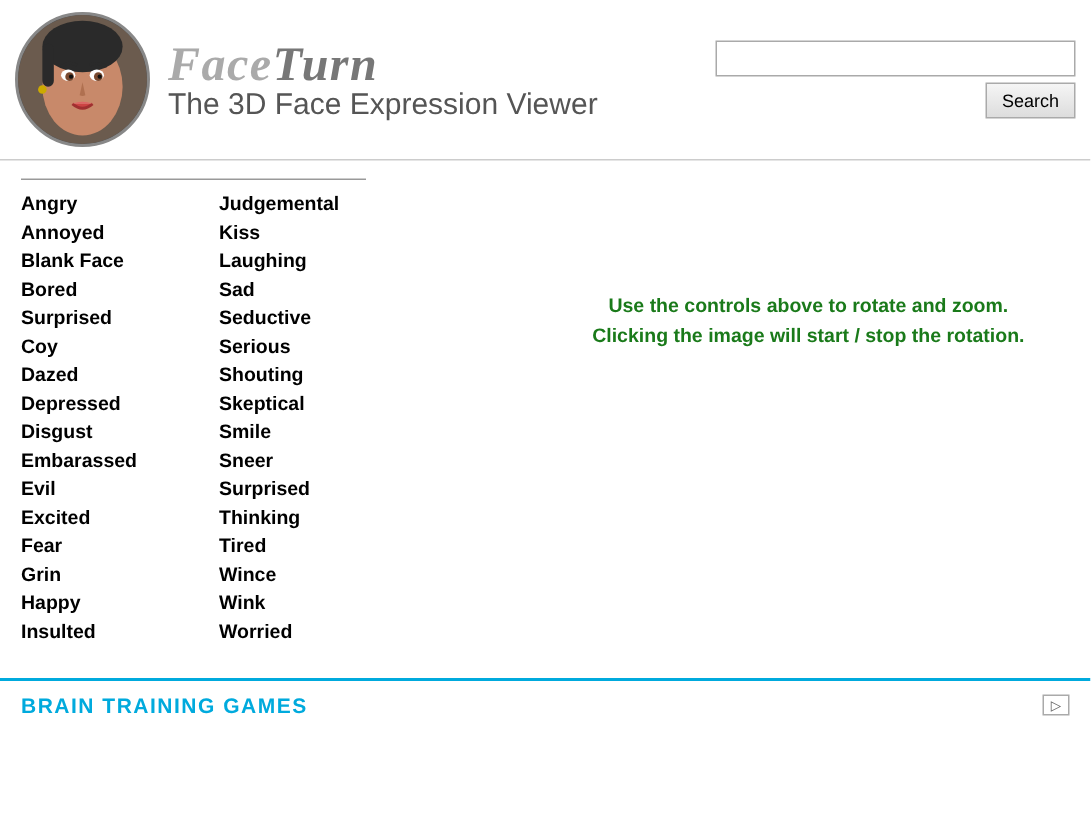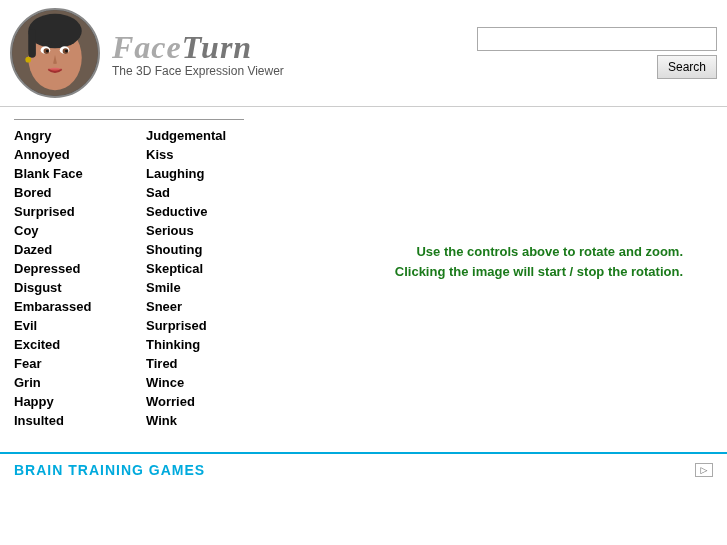--- a/index.html
+++ b/index.html
@@ -33,21 +33,21 @@
       flex: 1;
     }
     #app-title {
       font-size: 32px;
       font-weight: bold;
       color: #555;
       letter-spacing: 1px;
       font-family: Georgia, serif;
     }
     #app-subtitle {
-      font-size: 12px;
+      font-size: 20px;
       color: #555;
       margin-top: -2px;
     }
     #search-area {
       display: flex;
       flex-direction: column;
       align-items: flex-end;
       margin-left: auto;
       gap: 4px;
     }
@@ -216,26 +216,26 @@
           <div class="expr-item">Seductive</div>
           <div class="expr-item">Serious</div>
           <div class="expr-item">Shouting</div>
           <div class="expr-item">Skeptical</div>
           <div class="expr-item">Smile</div>
           <div class="expr-item">Sneer</div>
           <div class="expr-item">Surprised</div>
           <div class="expr-item">Thinking</div>
           <div class="expr-item">Tired</div>
           <div class="expr-item">Wince</div>
+          <div class="expr-item">Wink</div>
           <div class="expr-item">Worried</div>
-          <div class="expr-item">Wink</div>
         </div>
     </div>
 
-    <div id="hint-area" style="margin-left:auto; margin-top: 116px; text-align:right; padding-right:30px;">
+    <div id="hint-area" style="margin-left:auto; margin-top: 68px; text-align:center; padding-right:30px;">
       <div id="hint-text">
         <span>Use the controls above to rotate and zoom.</span><br>
         <span>Clicking the image will start / stop the rotation.</span>
       </div>
     </div>
   </div>
 </div>
 
 <div id="bottom-bar">
   <div id="brain-label">BRAIN TRAINING GAMES</div>

